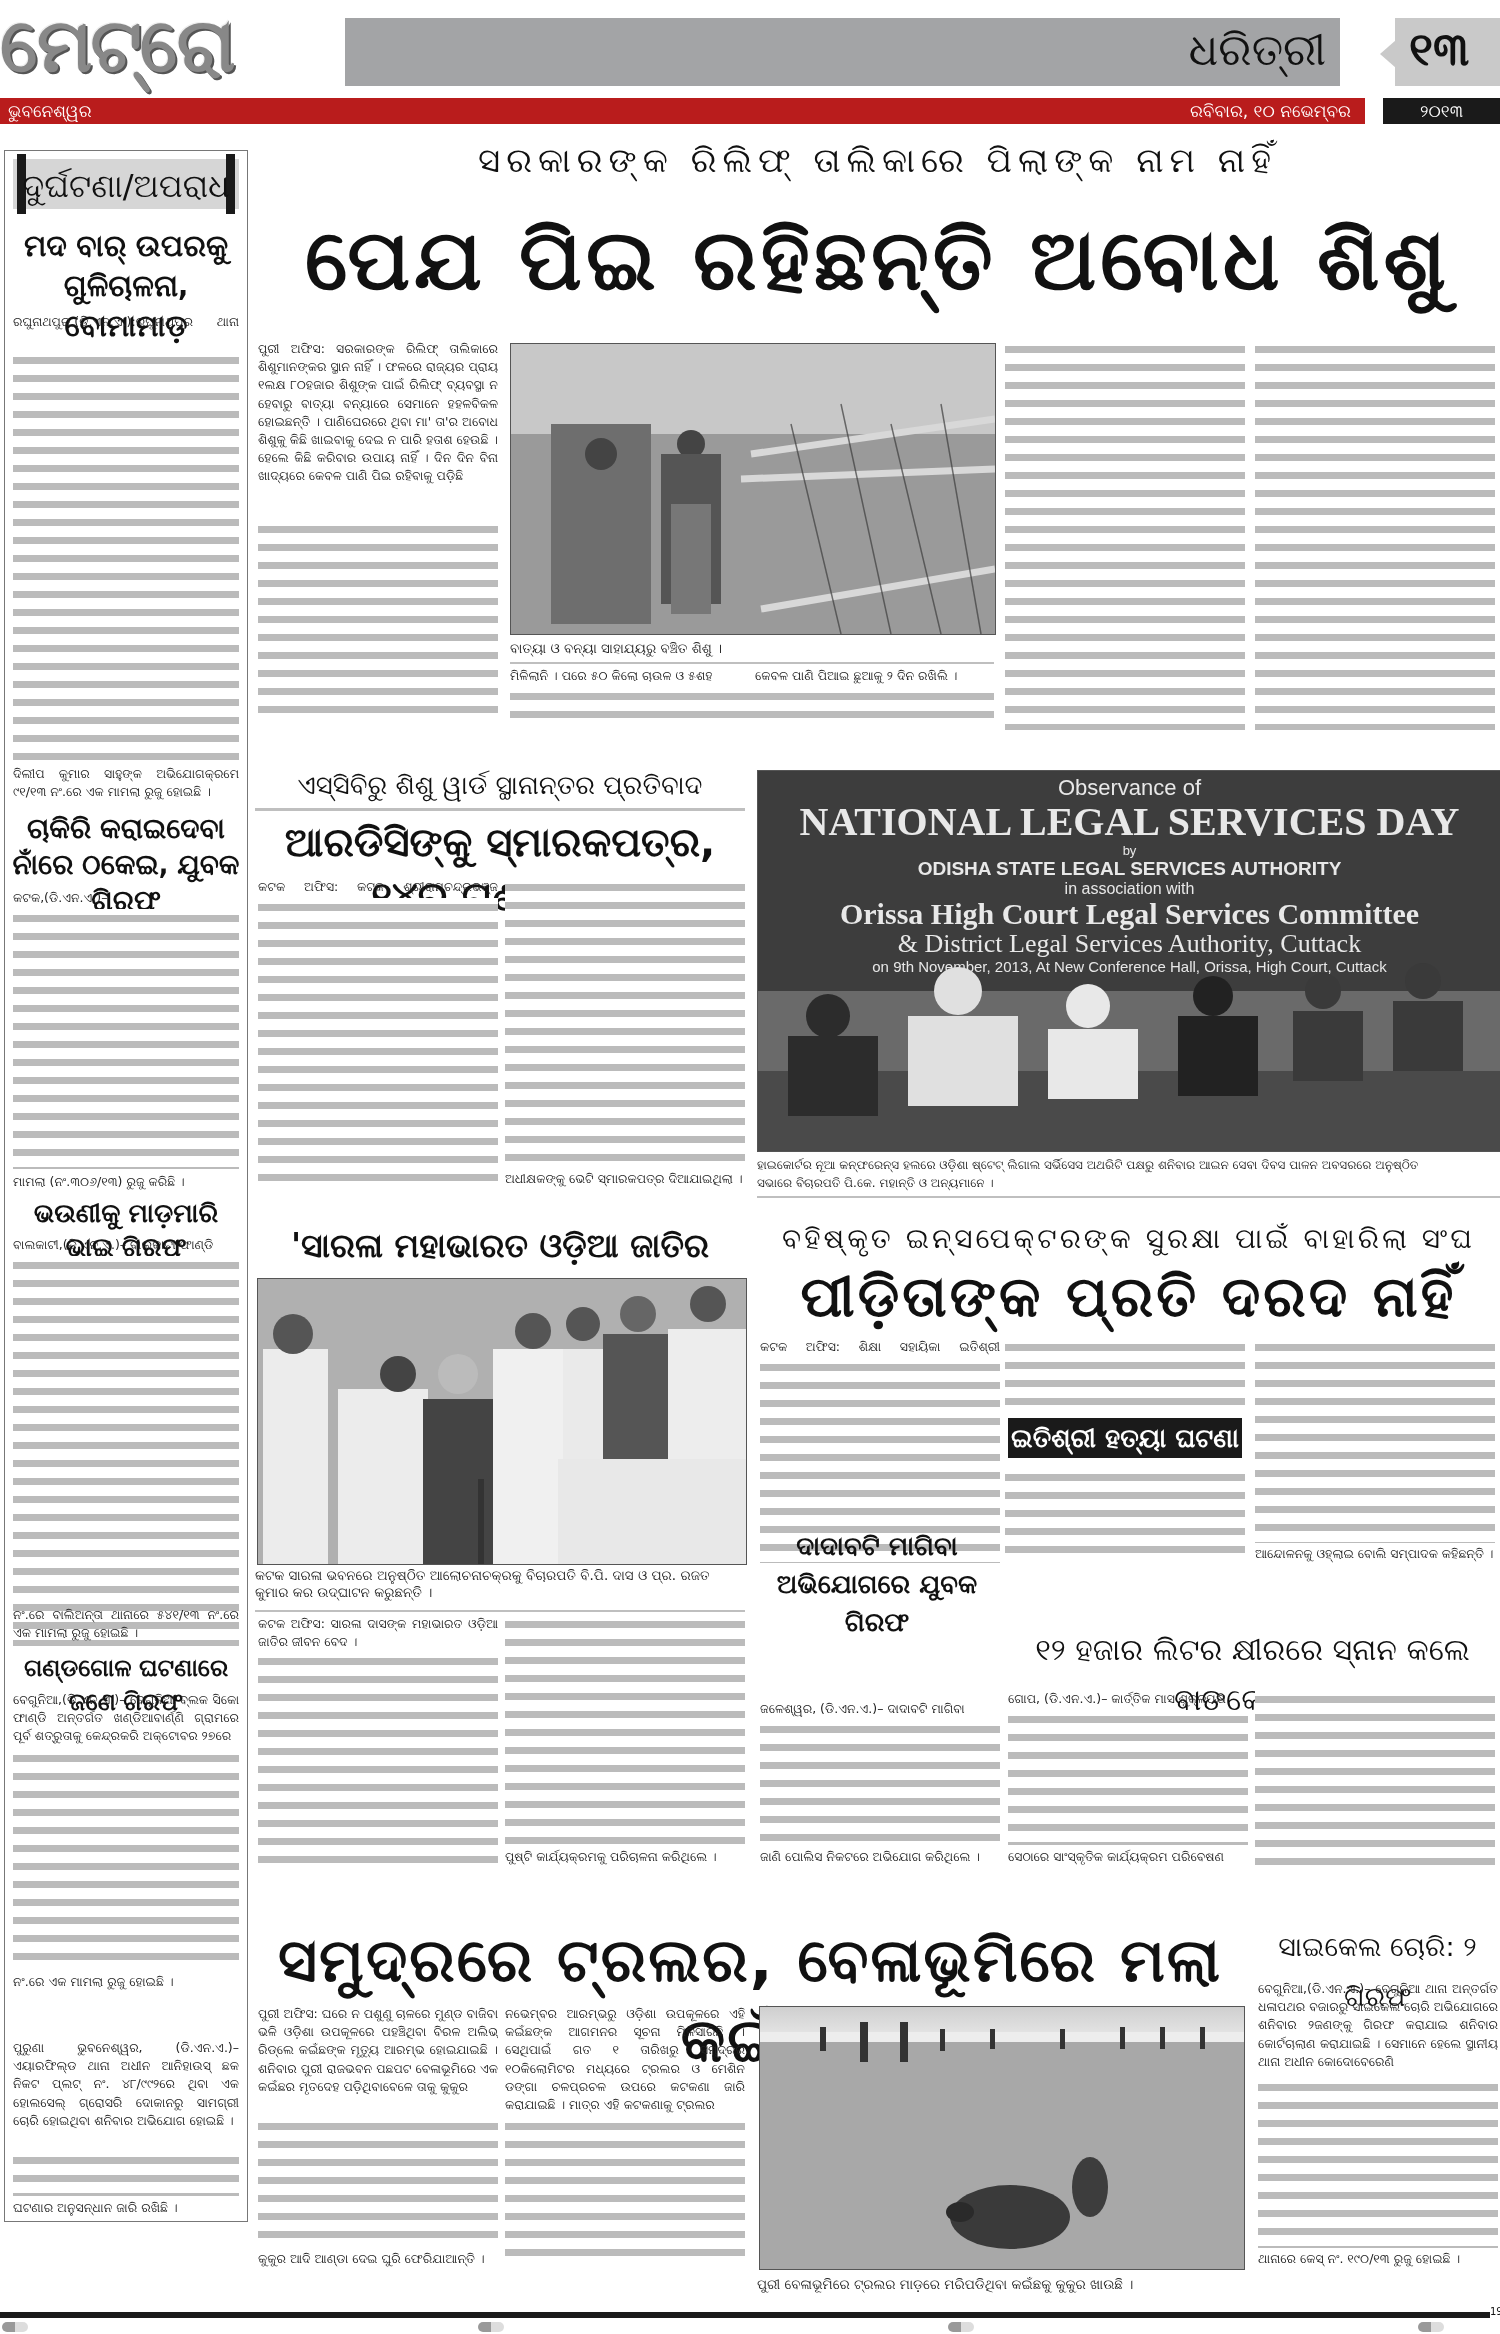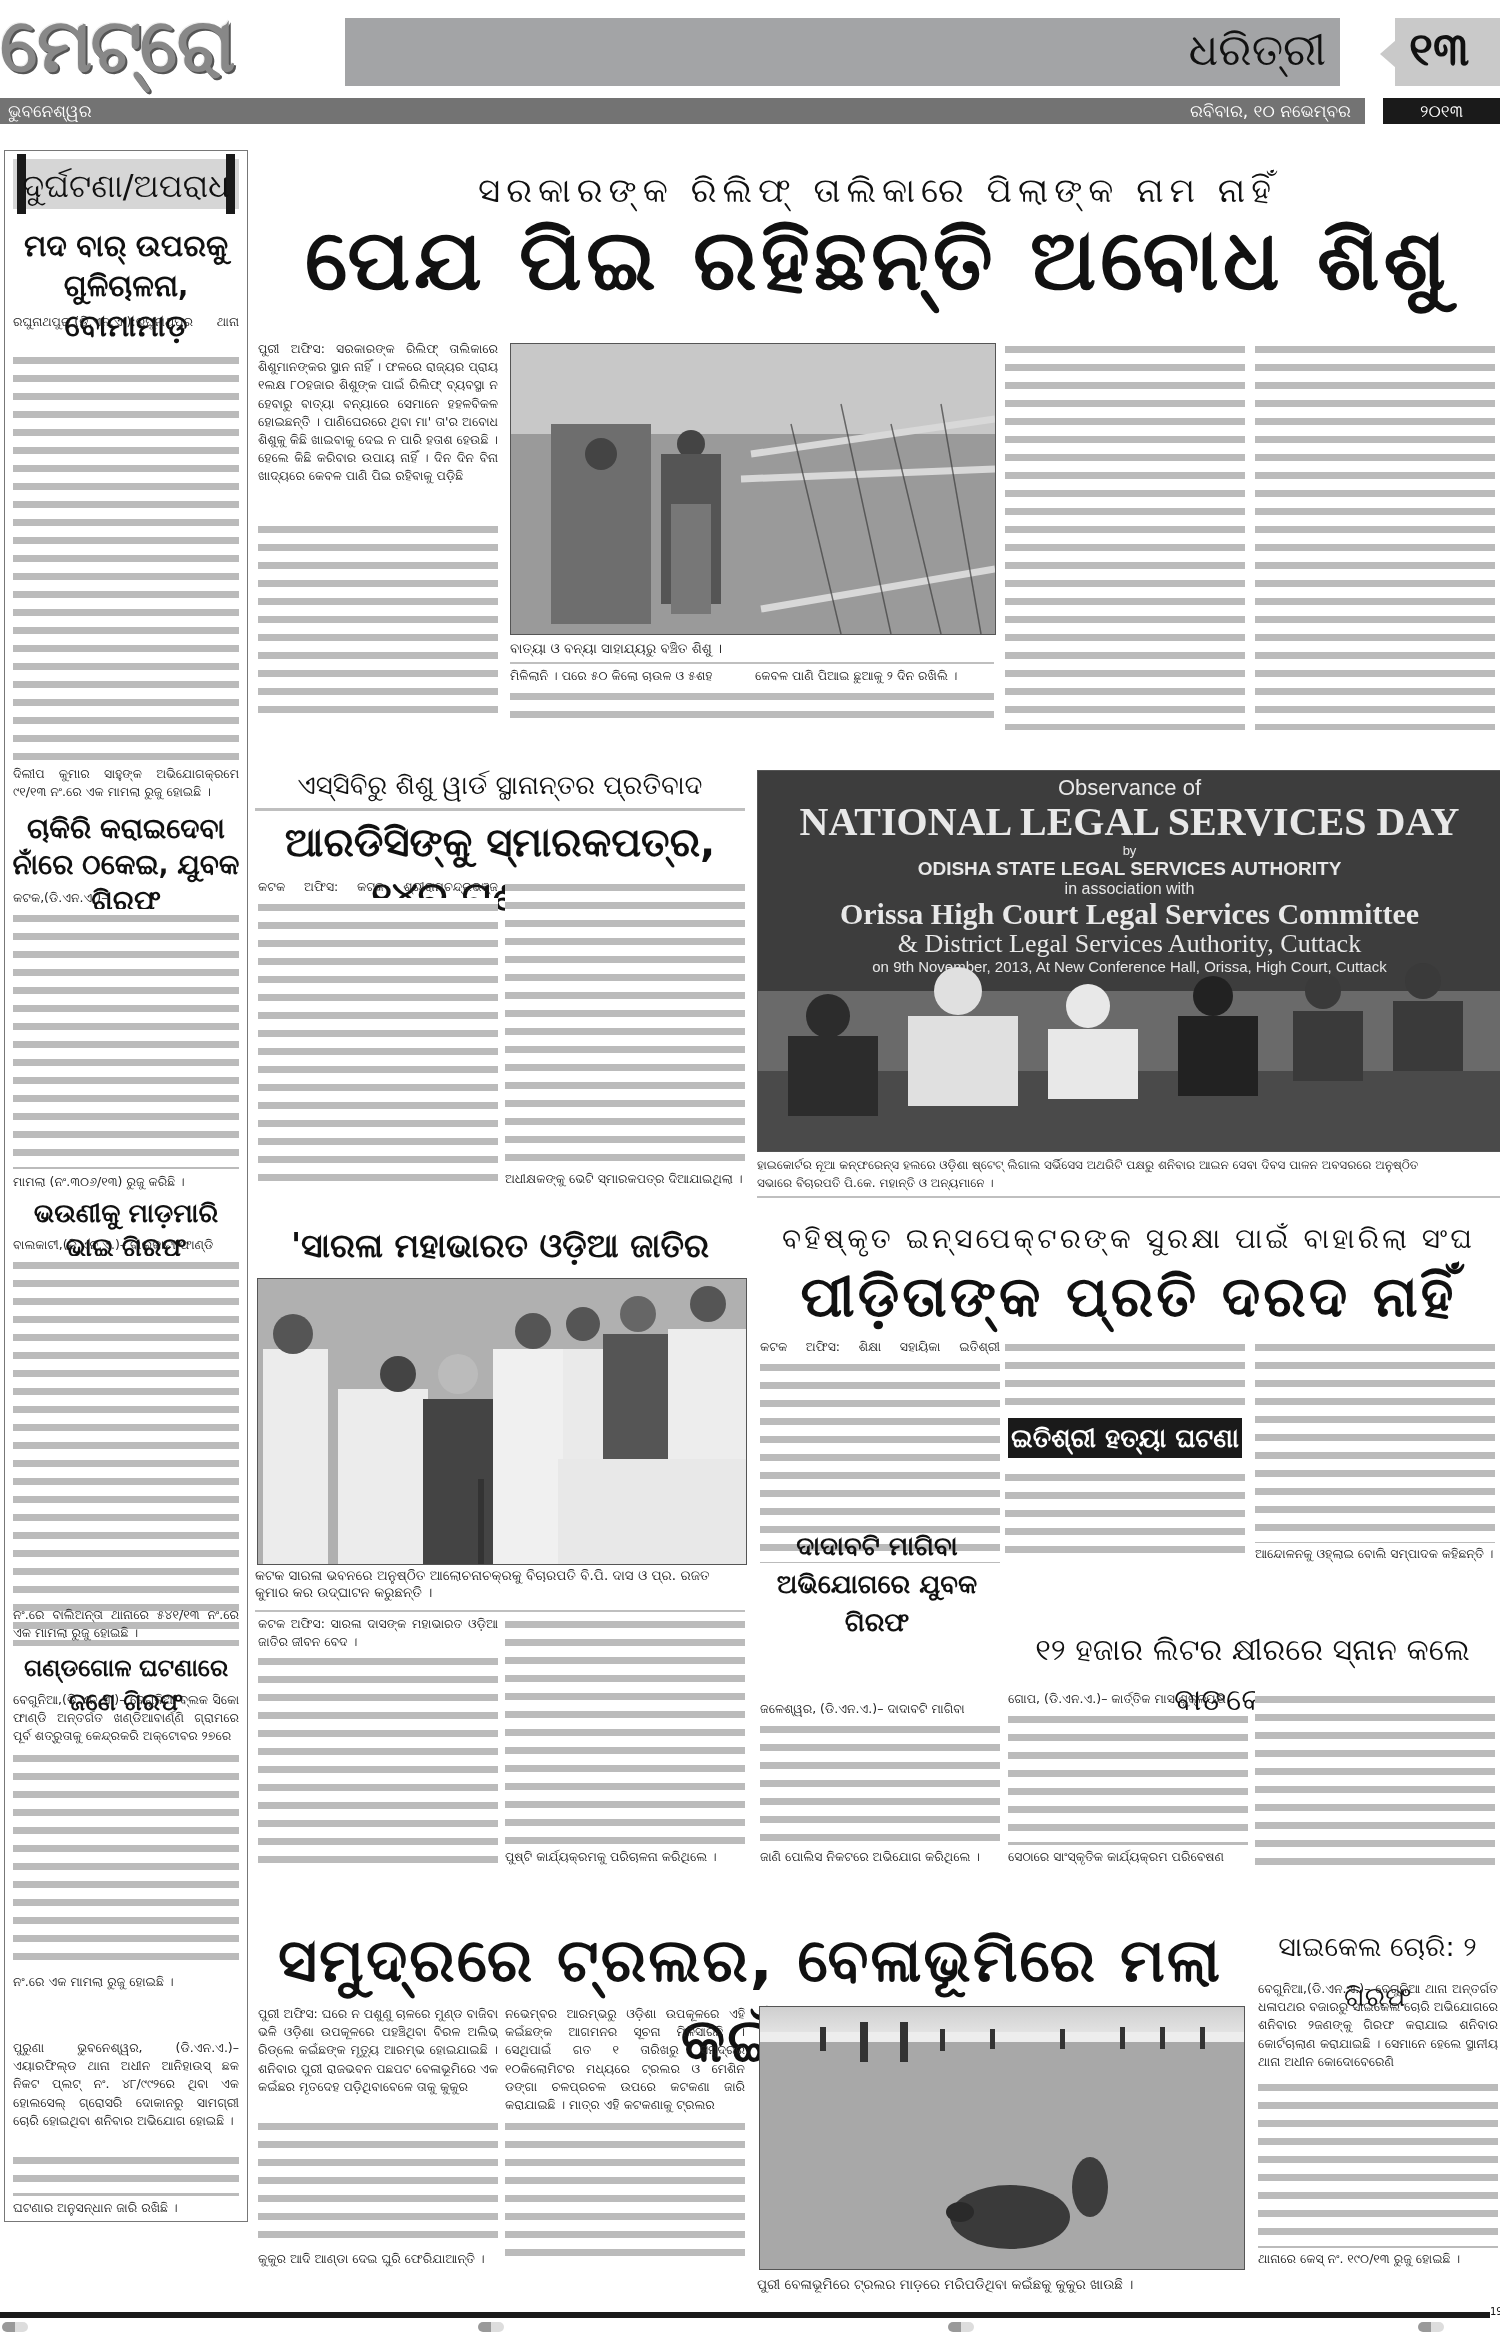--- a/index.html
+++ b/index.html
@@ -5,21 +5,21 @@
   html,body{margin:0;padding:0;background:#fff;}
   body{width:1500px;height:2334px;position:relative;overflow:hidden;font-family:"DejaVu Sans",sans-serif;color:#111;}
   .abs{position:absolute;}
   
   #logo{left:0;top:0;width:350px;height:95px;font-family:"DejaVu Serif",serif;font-size:74px;font-weight:bold;color:#888;text-shadow:2px 2px 0 #555,-1px -1px 0 #eee;letter-spacing:-2px;line-height:90px;}
   #section-band{left:345px;top:18px;width:995px;height:68px;background:#a3a4a6;}
   #section-name{position:absolute;right:14px;top:6px;font-size:44px;color:#111;font-family:"DejaVu Serif",serif;}
   #page-num-box{left:1395px;top:18px;width:105px;height:68px;background:#c9c9c9;}
   #page-num-arrow{left:1380px;top:40px;width:0;height:0;border-top:14px solid transparent;border-bottom:14px solid transparent;border-right:16px solid #c9c9c9;}
   #page-num{position:absolute;left:14px;top:4px;font-size:46px;font-weight:bold;color:#111;}
-  #dateline{left:0;top:98px;width:1365px;height:26px;background:#737373;color:#fff;font-size:17px;line-height:26px;text-align:center;}
+  #dateline{left:0;top:98px;width:1365px;height:26px;background:#b91c1c;color:#fff;font-size:17px;line-height:26px;text-align:center;}
   #dateline .city{position:absolute;left:8px;}
   #dateline .date{position:absolute;right:14px;}
   #year-box{left:1383px;top:98px;width:117px;height:26px;background:#1a1a1a;color:#fff;font-size:17px;line-height:26px;text-align:center;}
   
   #left-col{left:4px;top:150px;width:242px;height:2070px;border:1px solid #777;background:#fff;}
   #section-label{position:absolute;left:8px;top:8px;width:226px;height:50px;background:#d6d6d6;}
   #section-label .bar{position:absolute;top:0;width:9px;height:60px;background:#1a1a1a;}
   #section-label .txt{position:absolute;left:0;right:0;top:8px;text-align:center;font-size:32px;}
   .l-head{position:absolute;left:6px;right:6px;text-align:center;font-weight:bold;font-family:"DejaVu Sans Condensed","DejaVu Sans",sans-serif;}
   .body-text{font-size:12.5px;line-height:18.2px;color:#222;text-align:justify;overflow:hidden;}
@@ -90,21 +90,21 @@
   <div class="l-head" style="top:1500px;font-size:24px;line-height:34px">ଗଣ୍ଡଗୋଳ ଘଟଣାରେ ଜଣେ ଗିରଫ</div>
   <div class="lines body-text" style="left:8px;right:8px;top:1540px;height:55px">ବେଗୁନିଆ,(ଡି.ଏନ.ଏ.)– ବେଗୁନିଆ ବ୍ଲକ ସିକୋ ଫାଣ୍ଡି ଅନ୍ତର୍ଗତ ଖଣ୍ଡିଆବାର୍ଣ୍ଣି ଗ୍ରାମରେ ପୂର୍ବ ଶତ୍ରୁତାକୁ କେନ୍ଦ୍ରକରି ଅକ୍ଟୋବର ୨୭ରେ</div>
   <div class="lines fill" style="left:8px;right:8px;top:1598px;height:220px"></div>
   <div class="lines body-text" style="left:8px;right:8px;top:1822px;height:18px">ନଂ.ରେ ଏକ ମାମଲା ରୁଜୁ ହୋଇଛି ।</div>
 
   <div class="lines body-text" style="left:8px;right:8px;top:1888px;height:110px">ପୁରୁଣା ଭୁବନେଶ୍ୱର, (ଡି.ଏନ.ଏ.)– ଏୟାରଫିଲ୍ଡ ଥାନା ଅଧୀନ ଆନିହାଉସ୍ ଛକ ନିକଟ ପ୍ଲଟ୍ ନଂ. ୪୮/୯୯୨ରେ ଥିବା ଏକ ହୋଲସେଲ୍ ଗ୍ରୋସରି ଦୋକାନରୁ ସାମଗ୍ରୀ ଚୋରି ହୋଇଥିବା ଶନିବାର ଅଭିଯୋଗ ହୋଇଛି ।</div>
   <div class="lines fill" style="left:8px;right:8px;top:2000px;height:45px"></div>
   <div class="lines body-text" style="left:8px;right:8px;top:2048px;height:18px">ଘଟଣାର ଅନୁସନ୍ଧାନ ଜାରି ରଖିଛି ।</div>
 </div>
 
-<div class="abs kicker" style="left:255px;top:140px;width:1245px;margin-top:30px;">ସରକାରଙ୍କ ରିଲିଫ୍ ତାଲିକାରେ ପିଲାଙ୍କ ନାମ ନାହିଁ</div>
+<div class="abs kicker" style="left:255px;top:140px;width:1245px;">ସରକାରଙ୍କ ରିଲିଫ୍ ତାଲିକାରେ ପିଲାଙ୍କ ନାମ ନାହିଁ</div>
 <div class="abs mega" style="left:255px;top:210px;width:1245px;">ପେଯ ପିଇ ରହିଛନ୍ତି ଅବୋଧ ଶିଶୁ</div>
 
 <div class="abs body-text" style="left:258px;top:340px;width:240px;height:180px">ପୁରୀ ଅଫିସ: ସରକାରଙ୍କ ରିଲିଫ୍ ତାଲିକାରେ ଶିଶୁମାନଙ୍କର ସ୍ଥାନ ନାହିଁ । ଫଳରେ ରାଜ୍ୟର ପ୍ରାୟ ୧ଲକ୍ଷ ୮୦ହଜାର ଶିଶୁଙ୍କ ପାଇଁ ରିଲିଫ୍ ବ୍ୟବସ୍ଥା ନ ହେବାରୁ ବାତ୍ୟା ବନ୍ୟାରେ ସେମାନେ ହହଳବିକଳ ହୋଇଛନ୍ତି । ପାଣିଘେରରେ ଥିବା ମା' ତା'ର ଅବୋଧ ଶିଶୁକୁ କିଛି ଖାଇବାକୁ ଦେଇ ନ ପାରି ହତାଶ ହେଉଛି । ହେଲେ କିଛି କରିବାର ଉପାୟ ନାହିଁ । ଦିନ ଦିନ ବିନା ଖାଦ୍ୟରେ କେବଳ ପାଣି ପିଇ ରହିବାକୁ ପଡ଼ିଛି</div>
 <div class="abs fill" style="left:258px;top:520px;width:240px;height:200px"></div>
 
 <div class="abs photo" style="left:510px;top:343px;width:484px;height:290px">
   <svg width="484" height="290">
     <rect width="484" height="290" fill="#9a9a9a"></rect>
     <rect x="0" y="0" width="484" height="90" fill="#c8c8c8"></rect>
     <rect x="40" y="80" width="100" height="200" fill="#6e6e6e"></rect>

